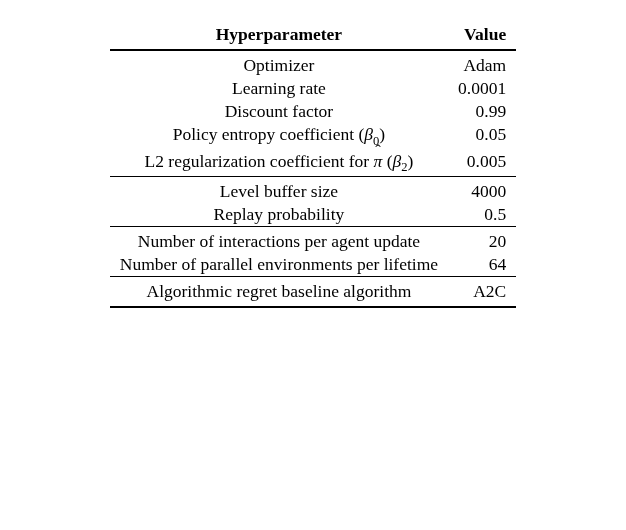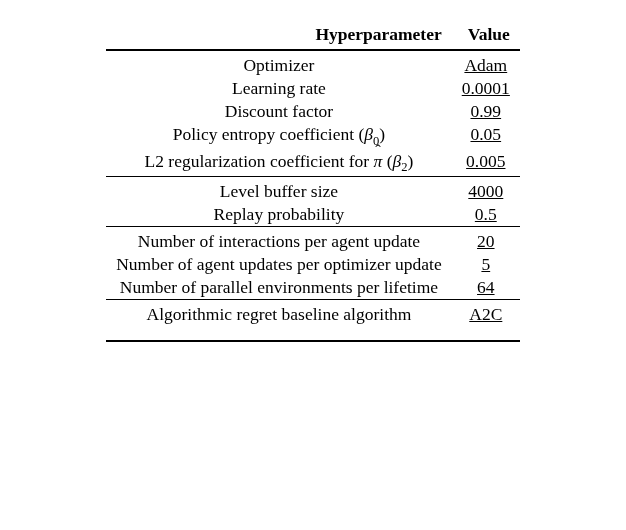--- a/index.html
+++ b/index.html
@@ -16,43 +16,42 @@
   }
   th, td {
     padding: 1px 10px;
     vertical-align: baseline;
   }
   th {
     font-weight: bold;
     text-align: right;
   }
   th.hp-header {
-    text-align: right;
+    text-align: center;
   }
   td.label {
     text-align: center;
     white-space: nowrap;
   }
   td.value {
-    text-align: center;
+    text-align: right;
     white-space: nowrap;
-    text-decoration: underline;
   }
   .toprule th {
     border-bottom: 2px solid #000;
     padding-top: 4px;
     padding-bottom: 4px;
   }
   .midrule-top td {
     border-top: 1px solid #000;
     padding-top: 4px;
   }
   .bottomrule td {
     border-bottom: 2px solid #000;
-    padding-bottom: 15px;
+    padding-bottom: 4px;
   }
   .sym {
     font-style: italic;
   }
   .sub {
     font-size: 0.72em;
     vertical-align: sub;
     position: relative;
   }
   .hat {
@@ -109,24 +108,20 @@
     <tr>
       <td class="label">Replay probability</td>
       <td class="value">0.5</td>
     </tr>
 
     <tr class="midrule-top">
       <td class="label">Number of interactions per agent update</td>
       <td class="value">20</td>
     </tr>
     <tr>
-      <td class="label">Number of agent updates per optimizer update</td>
-      <td class="value">5</td>
-    </tr>
-    <tr>
       <td class="label">Number of parallel environments per lifetime</td>
       <td class="value">64</td>
     </tr>
 
     <tr class="midrule-top bottomrule">
       <td class="label">Algorithmic regret baseline algorithm</td>
       <td class="value">A2C</td>
     </tr>
   </tbody>
 </table>

